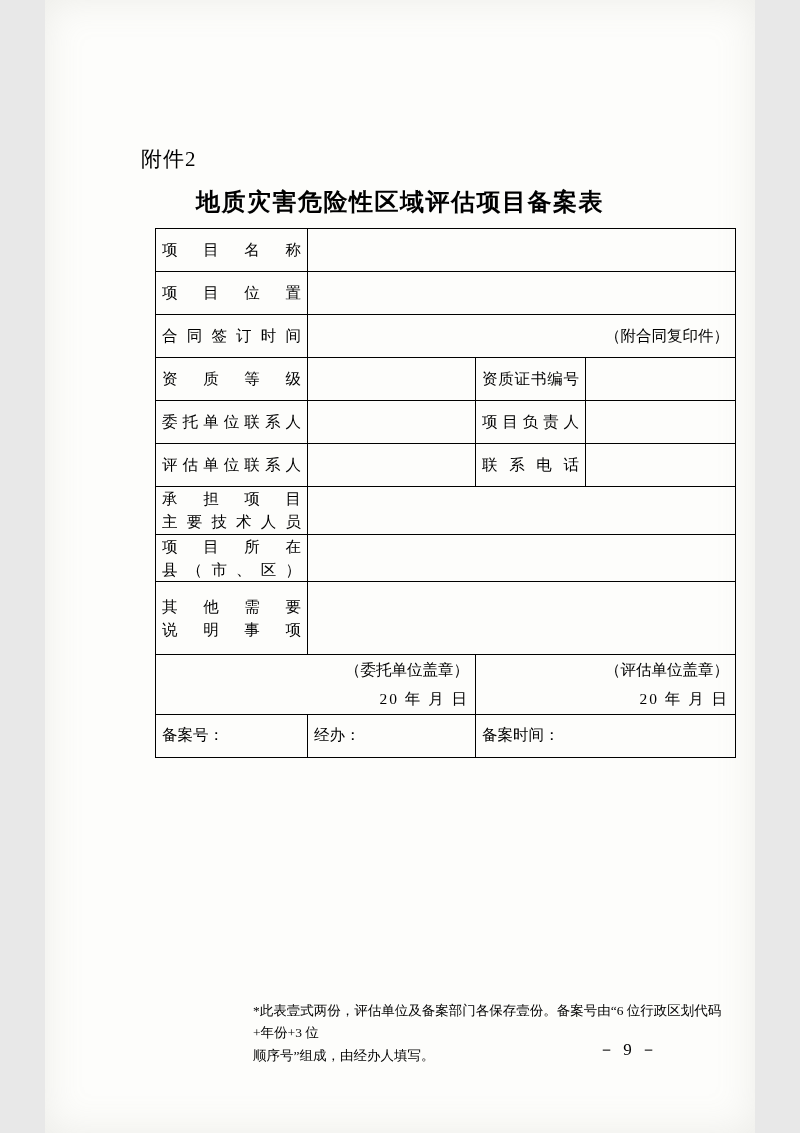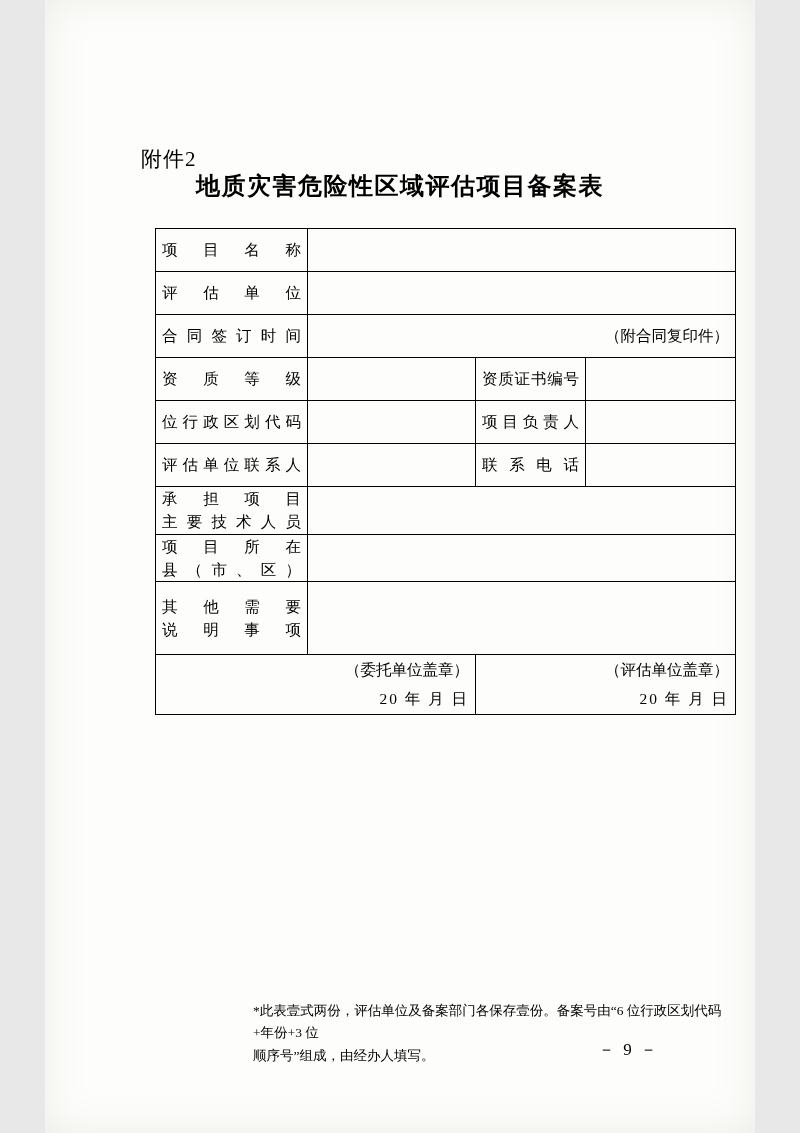--- a/index.html
+++ b/index.html
@@ -30,21 +30,21 @@
     left: 96px;
     top: 145px;
     font-size: 21px;
     letter-spacing: 1px;
     font-family: "Liberation Serif", serif;
   }
   .doc-title {
     position: absolute;
     left: 0;
     right: 0;
-    top: 170px;
+    top: 186px;
     text-align: center;
     font-size: 24px;
     font-weight: bold;
     letter-spacing: 1.5px;
     font-family: "Liberation Serif", serif;
   }
   table.form {
     position: absolute;
     left: 110px;
     top: 228px;
@@ -135,35 +135,35 @@
       <col style="width:168px">
       <col style="width:110px">
       <col style="width:150px">
     </colgroup>
     <tbody>
       <tr>
         <td class="lbl">项 目 名 称</td>
         <td colspan="3"></td>
       </tr>
       <tr>
-        <td class="lbl">评 估 单 位</td>
+        <td class="lbl">项 目 位 置</td>
         <td colspan="3"></td>
       </tr>
       <tr>
         <td class="lbl">合 同 签 订 时 间</td>
         <td colspan="3" class="note-right">（附合同复印件）</td>
       </tr>
       <tr>
         <td class="lbl">资 质 等 级</td>
         <td></td>
         <td class="lbl2">资质证书编号</td>
         <td></td>
       </tr>
       <tr>
-        <td class="lbl">位行政区划代码</td>
+        <td class="lbl">委托单位联系人</td>
         <td></td>
         <td class="lbl2">项 目 负 责 人</td>
         <td></td>
       </tr>
       <tr>
         <td class="lbl">评估单位联系人</td>
         <td></td>
         <td class="lbl2">联 系 电 话</td>
         <td></td>
       </tr>
@@ -190,20 +190,25 @@
       </tr>
       <tr>
         <td colspan="2" class="sign-cell">
           <div>（委托单位盖章）</div>
           <div class="line2">20    年   月   日</div>
         </td>
         <td colspan="2" class="sign-cell">
           <div>（评估单位盖章）</div>
           <div class="line2">20    年   月   日</div>
         </td>
+      </tr>
+      <tr class="foot">
+        <td>备案号：</td>
+        <td>经办：</td>
+        <td colspan="2">备案时间：</td>
       </tr>
     </tbody>
   </table>
 
   <div class="footnote">
     <div>*此表壹式两份，评估单位及备案部门各保存壹份。备案号由“6 位行政区划代码+年份+3 位</div>
     <div>顺序号”组成，由经办人填写。</div>
   </div>
 
   <div class="page-number">－ 9 －</div>

